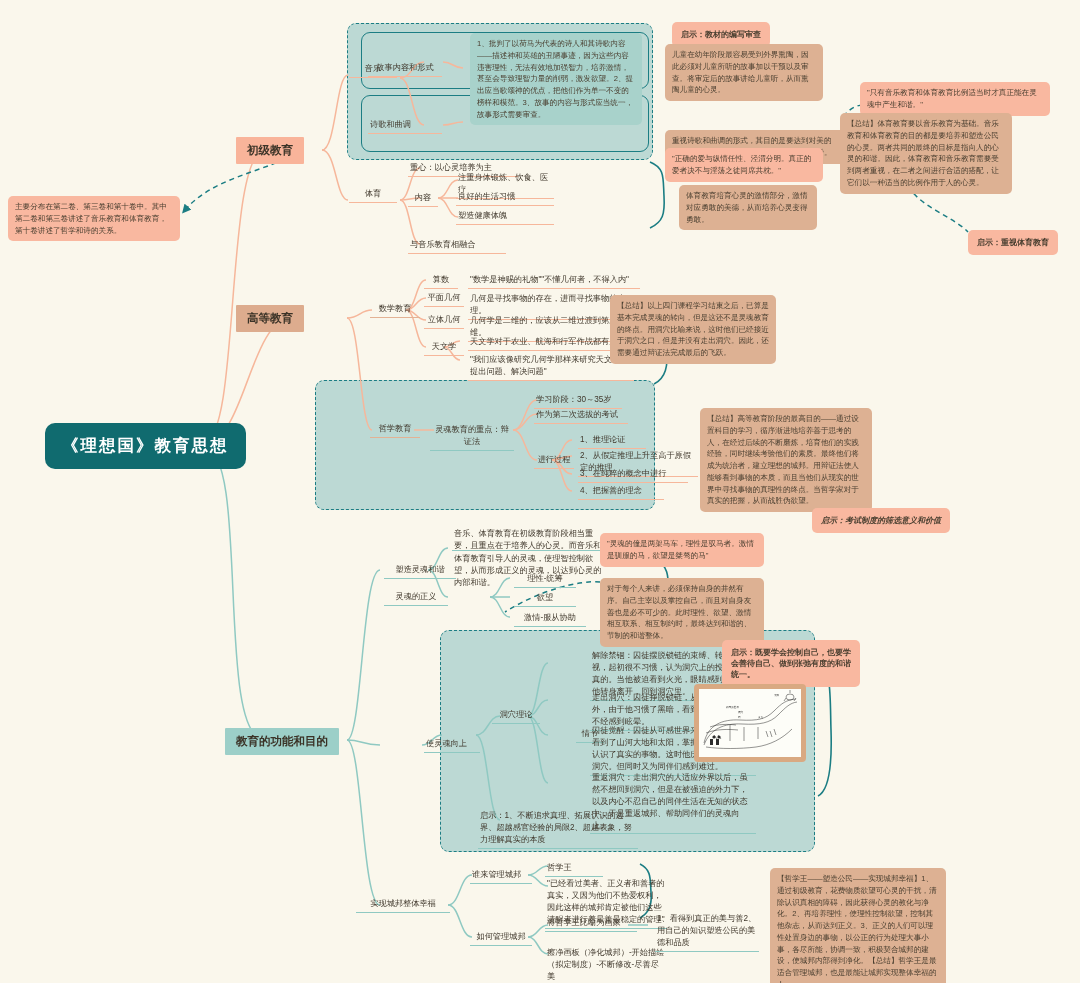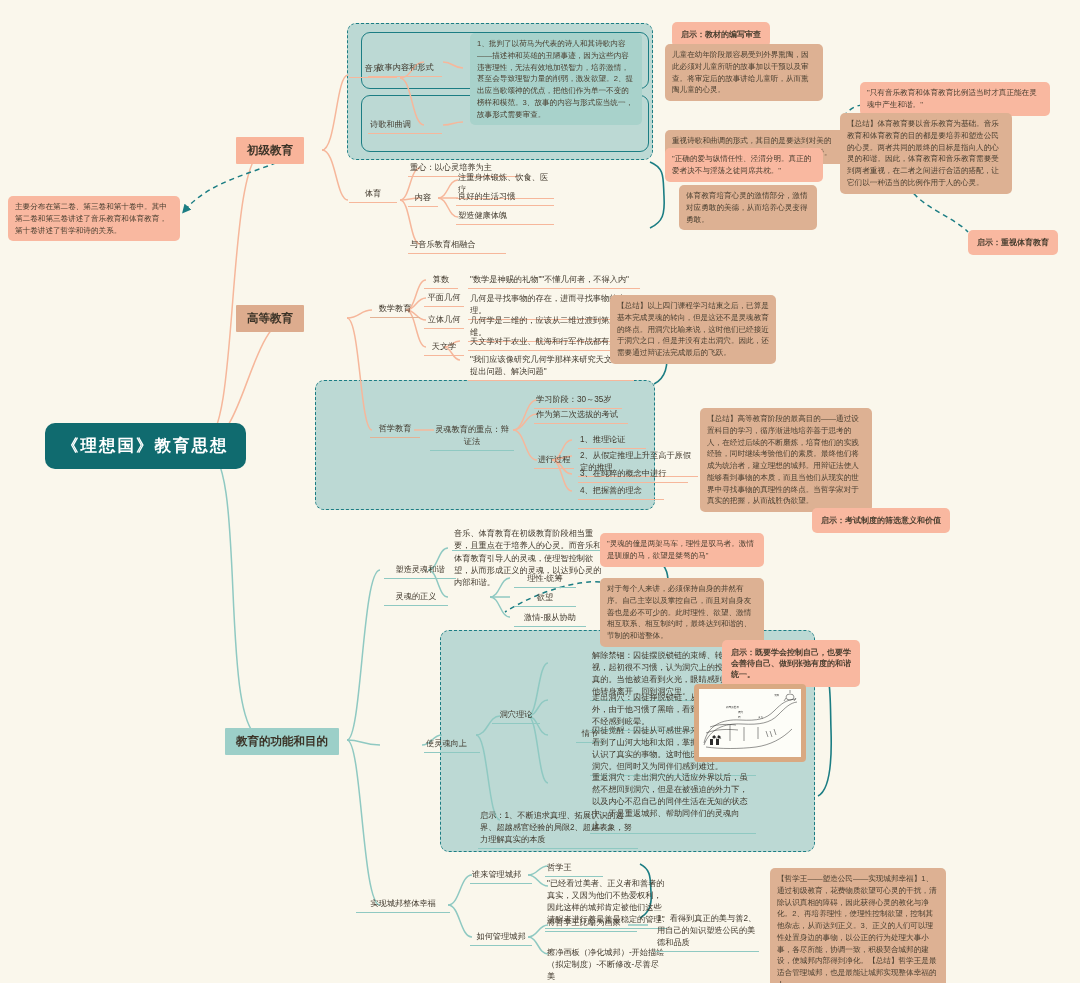--- a/index.html
+++ b/index.html
@@ -238,21 +238,21 @@
   <div class="node lbl" style="left:534px;top:394px;width:88px;">学习阶段：30～35岁</div>
   <div class="node lbl" style="left:534px;top:409px;width:94px;">作为第二次选拔的考试</div>
   <div class="node lbl" style="left:534px;top:454px;width:40px;text-align:center;">进行过程</div>
   <div class="node lbl" style="left:578px;top:434px;width:68px;">1、推理论证</div>
   <div class="node lbl" style="left:578px;top:450px;width:120px;">2、从假定推理上升至高于原假定的推理</div>
   <div class="node lbl" style="left:578px;top:468px;width:110px;">3、在纯粹的概念中进行</div>
   <div class="node lbl" style="left:578px;top:485px;width:86px;">4、把握善的理念</div>
 
   <div class="node note tan" style="left:610px;top:295px;width:166px;">【总结】以上四门课程学习结束之后，已算是基本完成灵魂的转向，但是这还不是灵魂教育的终点。用洞穴比喻来说，这时他们已经接近于洞穴之口，但是并没有走出洞穴。因此，还需要通过辩证法完成最后的飞跃。</div>
   <div class="node note tan" style="left:700px;top:408px;width:172px;">【总结】高等教育阶段的最高目的——通过设置科目的学习，循序渐进地培养善于思考的人，在经过后续的不断磨炼，培育他们的实践经验，同时继续考验他们的素质。最终他们将成为统治者，建立理想的城邦。用辩证法使人能够看到事物的本质，而且当他们从现实的世界中寻找事物的真理性的终点。当哲学家对于真实的把握，从而战胜伪欲望。</div>
-  <div class="node tag" style="left:812px;top:508px;">启示：考试制度的筛选意义和价值</div>
+  <div class="node tag" style="left:812px;top:508px;font-style:italic;">启示：考试制度的筛选意义和价值</div>
 
   <div class="node topic teal" style="left:225px;top:728px;">教育的功能和目的</div>
 
   <div class="node lbl tealu" style="left:384px;top:564px;width:72px;text-align:center;">塑造灵魂和谐</div>
   <div class="node lbl tealu" style="left:384px;top:591px;width:64px;text-align:center;">灵魂的正义</div>
 
   <div class="node lbl nb" style="left:452px;top:528px;width:156px;line-height:1.5;">音乐、体育教育在初级教育阶段相当重要，且重点在于培养人的心灵。而音乐和体育教育引导人的灵魂，使理智控制欲望，从而形成正义的灵魂，以达到心灵的内部和谐。</div>
   <div class="node lbl tealu" style="left:452px;top:550px;width:156px;height:1px;padding:0;"></div>
 
   <div class="node lbl tealu" style="left:514px;top:573px;width:62px;text-align:center;">理性-统筹</div>

